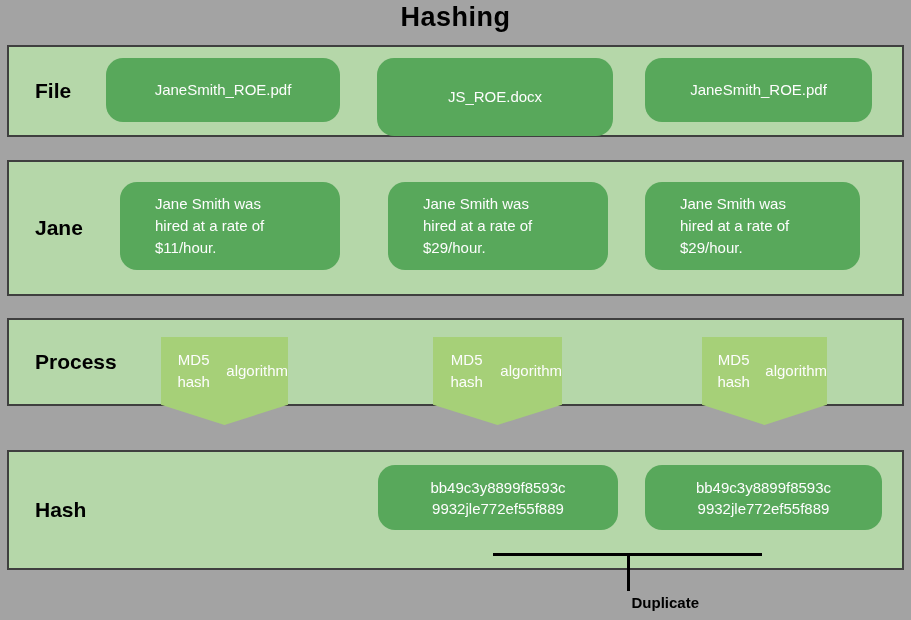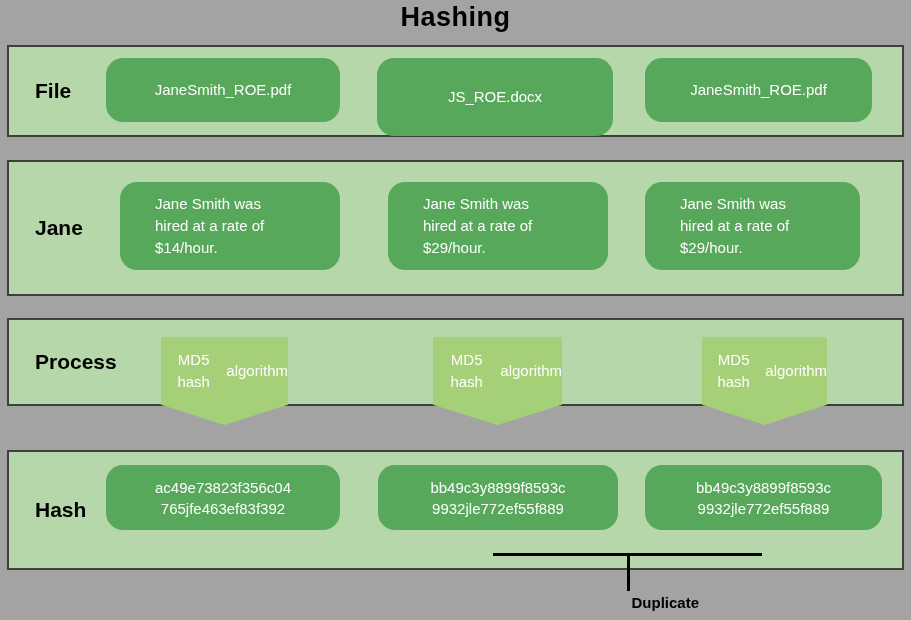--- a/index.html
+++ b/index.html
@@ -74,21 +74,21 @@
     <div class="gbox center-text" style="left:636px;top:11px;width:227px;height:64px;">
       <span>JaneSmith_ROE.pdf</span>
     </div>
   </section>
 
   <section class="band band-input">
     <span class="row-label">Jane</span>
     <div class="gbox left-text" style="left:111px;top:20px;width:220px;height:88px;">
       <div>Jane Smith was</div>
       <div>hired at a rate of</div>
-      <div>$14/hour.</div>
+      <div>$11/hour.</div>
     </div>
     <div class="gbox left-text" style="left:379px;top:20px;width:220px;height:88px;">
       <div>Jane Smith was</div>
       <div>hired at a rate of</div>
       <div>$29/hour.</div>
     </div>
     <div class="gbox left-text" style="left:636px;top:20px;width:215px;height:88px;">
       <div>Jane Smith was</div>
       <div>hired at a rate of</div>
       <div>$29/hour.</div>
@@ -112,24 +112,20 @@
     <div class="arrow" style="left:693px;top:17px;width:125px;height:88px;">
       <div class="arrow-inner">
         <div>MD5 hash</div>
         <div>algorithm</div>
       </div>
     </div>
   </section>
 
   <section class="band band-hash">
     <span class="row-label">Hash</span>
-    <div class="gbox center-text" style="left:97px;top:13px;width:234px;height:65px;line-height:21px;">
-      <div>ac49e73823f356c04</div>
-      <div>765jfe463ef83f392</div>
-    </div>
     <div class="gbox center-text" style="left:369px;top:13px;width:240px;height:65px;line-height:21px;">
       <div>bb49c3y8899f8593c</div>
       <div>9932jle772ef55f889</div>
     </div>
     <div class="gbox center-text" style="left:636px;top:13px;width:237px;height:65px;line-height:21px;">
       <div>bb49c3y8899f8593c</div>
       <div>9932jle772ef55f889</div>
     </div>
   </section>
 

